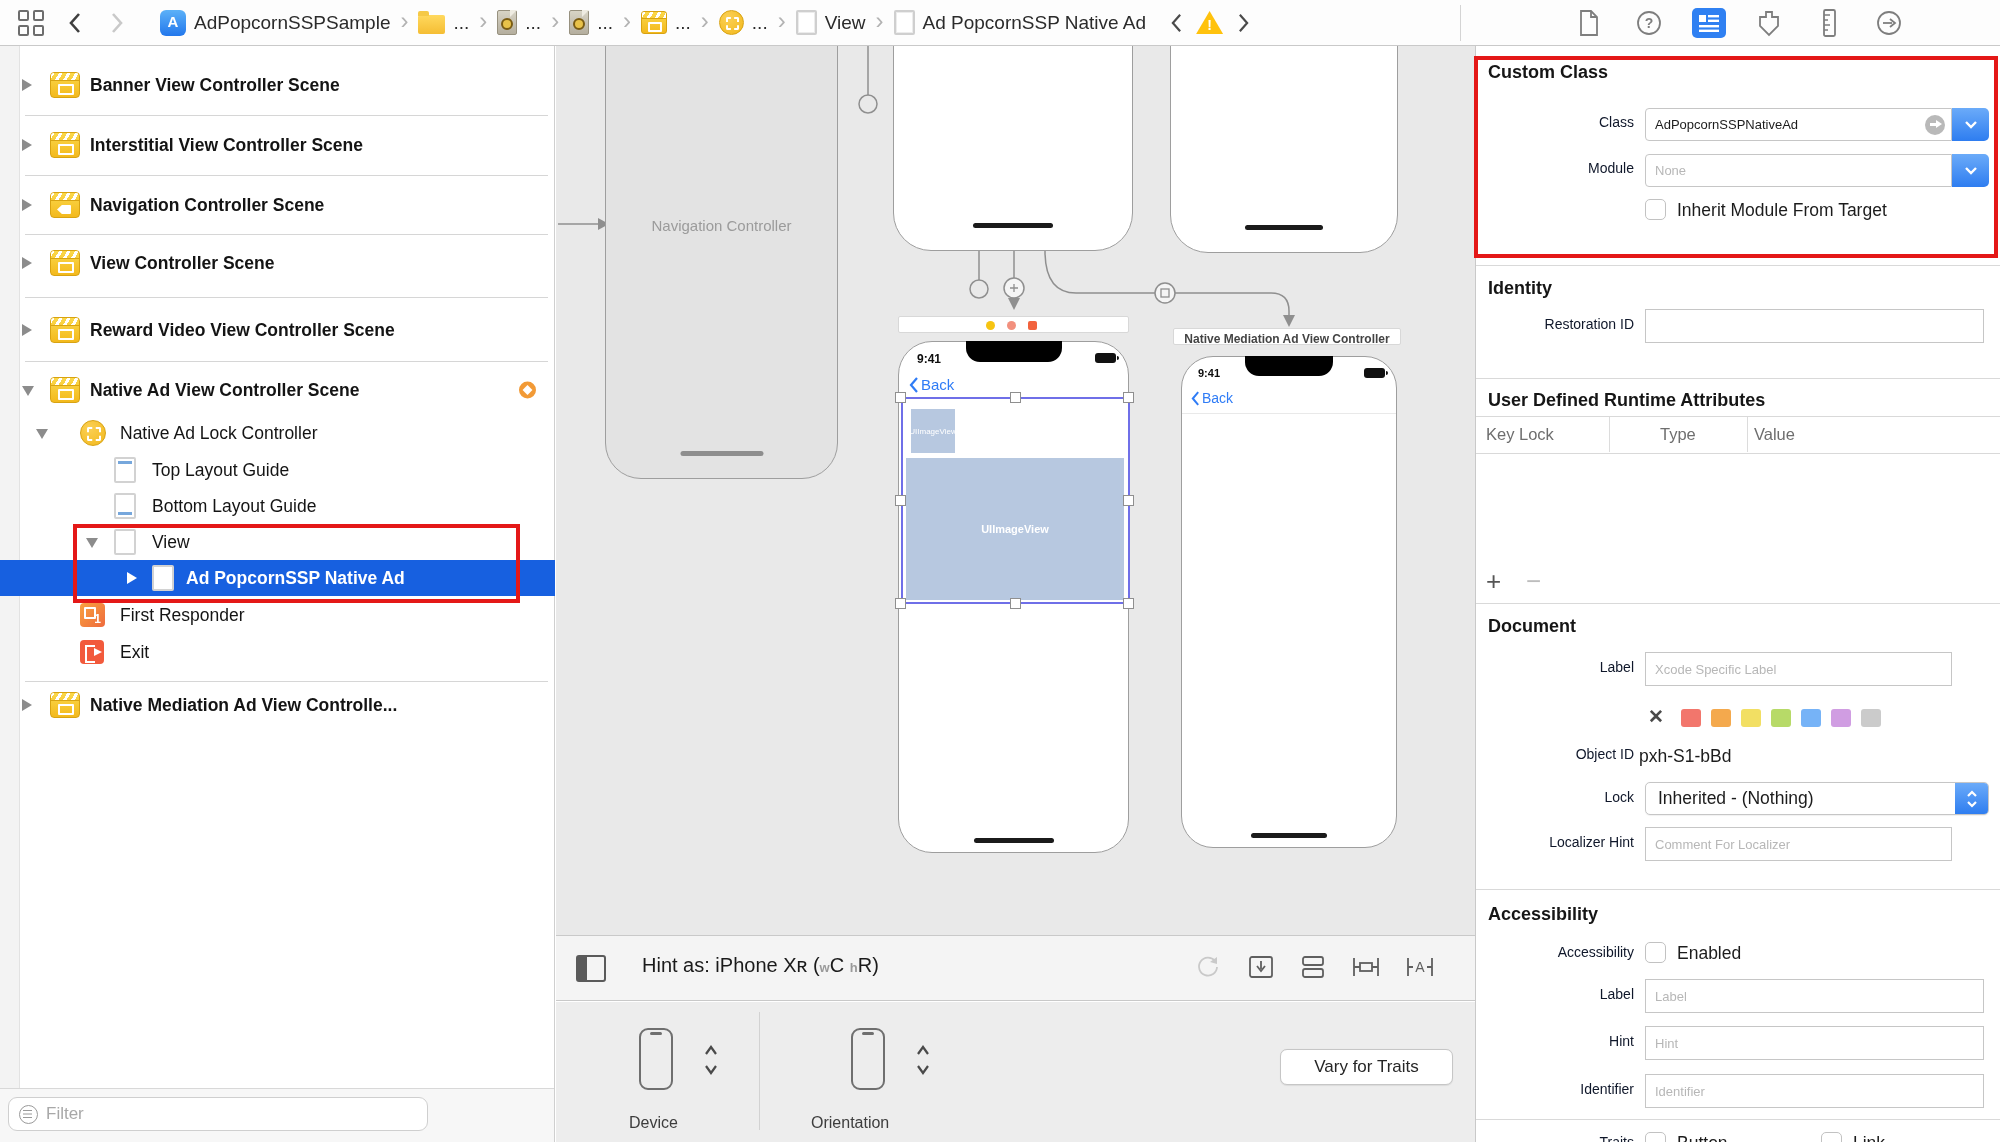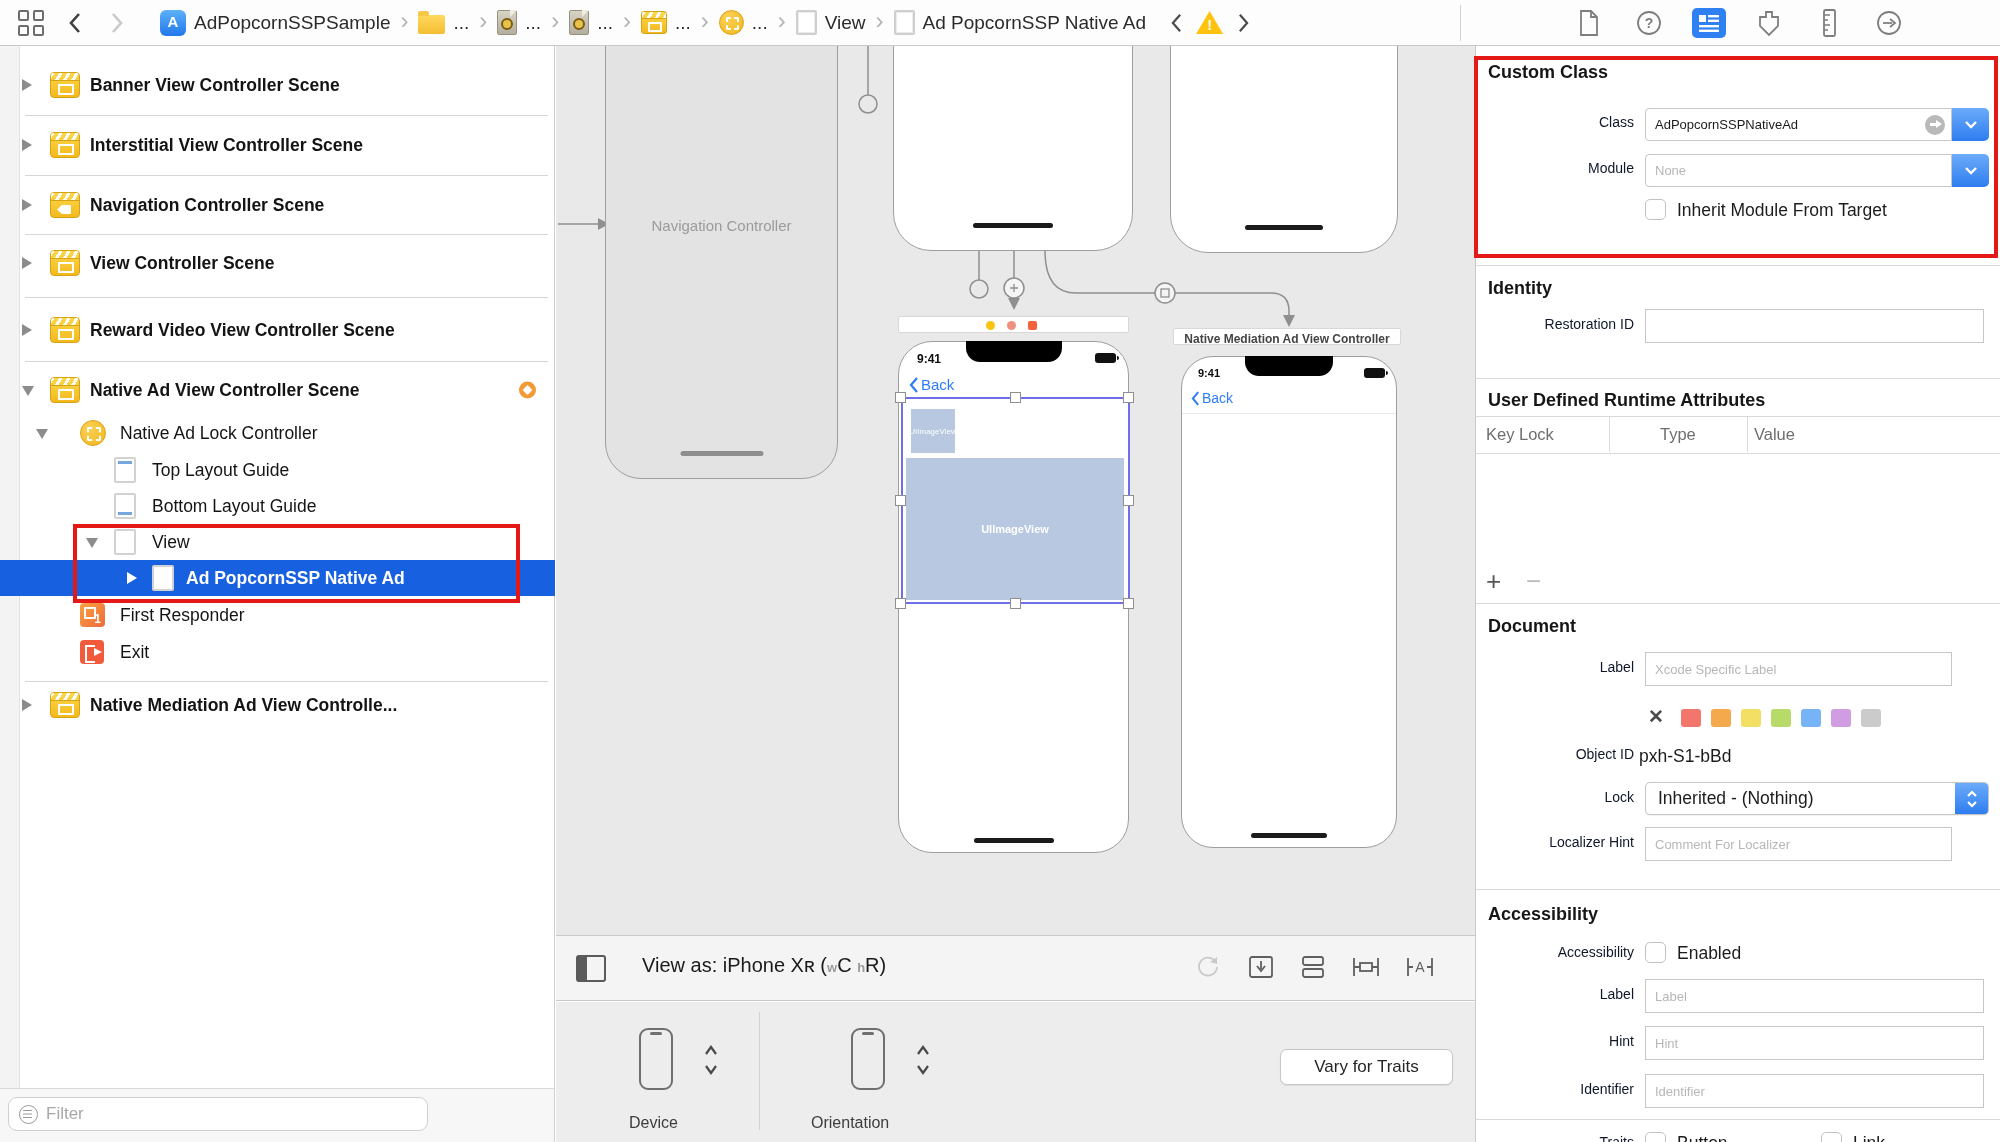--- a/index.html
+++ b/index.html
@@ -420,21 +420,21 @@
       <span>Back</span>
     </div>
     <div class="navhair" style="top:56px;"></div>
     <div class="homebar" style="bottom:9px;width:76px;"></div>
   </div>
 </div>
 
 <div id="viewasbar">
   <div class="edtoggle"></div>
   <div id="viewas-text">
-    <span>View as: iPhone Xʀ </span><span>(</span><span class="sm">w</span><span>C</span><span> </span><span class="sm">h</span><span>R</span><span>)</span>
+    <span>Hint as: iPhone Xʀ </span><span>(</span><span class="sm">w</span><span>C</span><span> </span><span class="sm">h</span><span>R</span><span>)</span>
   </div>
   <div id="viewas-icons">
     <svg width="28" height="28" viewBox="0 0 28 28">
         <path d="M20 8 a9 9 0 1 0 2 6" fill="none" stroke="#c9c9c9" stroke-width="1.8"></path>
         <polygon points="22,4 22,11 15,9" fill="#c9c9c9"></polygon>
       </svg>
     <svg width="28" height="28" viewBox="0 0 28 28">
         <rect x="3" y="4" width="22" height="20" rx="2" fill="none" stroke="#5f5f5f" stroke-width="1.8"></rect>
         <path d="M14 8 v8" stroke="#5f5f5f" stroke-width="1.8"></path>
         <polyline points="10,13 14,18 18,13" fill="none" stroke="#5f5f5f" stroke-width="1.8"></polyline>

